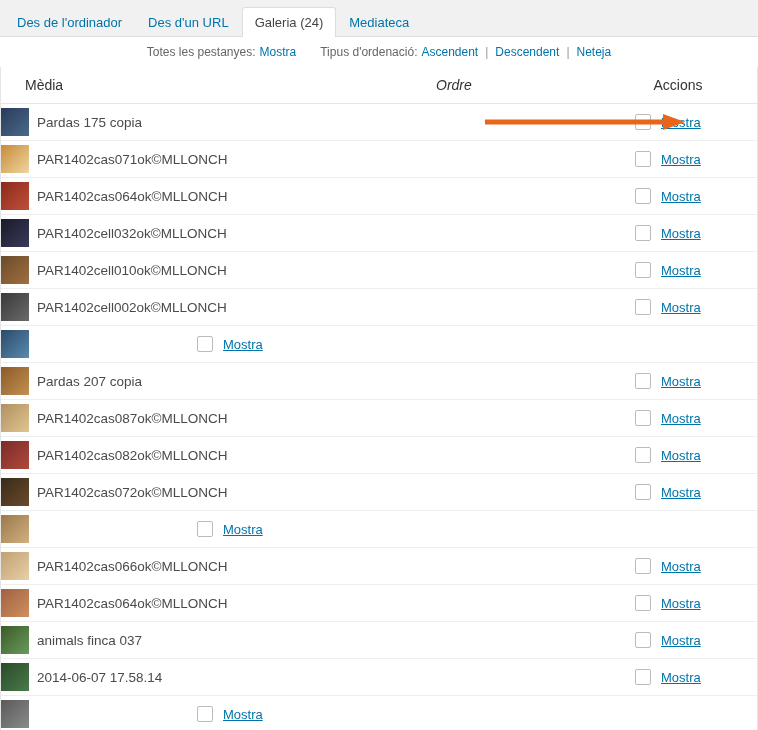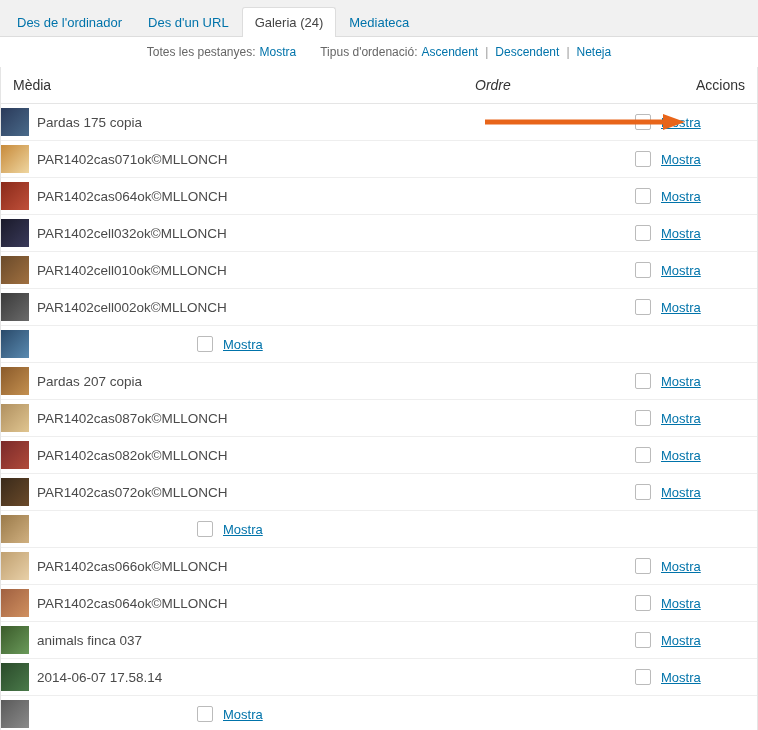--- a/index.html
+++ b/index.html
@@ -60,35 +60,36 @@
       margin: 0 3px;
     }
     .table {
       background: #fff;
       border: 1px solid #e5e5e5;
       border-top: none;
     }
     .thead {
       display: flex;
       align-items: center;
-      padding: 10px 12px;
+      padding: 10px 24px;
       border-bottom: 1px solid #e5e5e5;
       color: #333;
       font-size: 14px;
     }
     .col-media {
       flex: 1;
     }
     .col-order {
       width: 160px;
       font-style: italic;
     }
     .col-actions {
       width: 110px;
-      text-align: right;
+      text-align: center;
+      margin-left: 27px;
     }
     .row {
       display: flex;
       align-items: center;
       padding: 4px 12px 4px 0;
       border-bottom: 1px solid #eee;
       position: relative;
     }
     .thumb {
       width: 28px;

